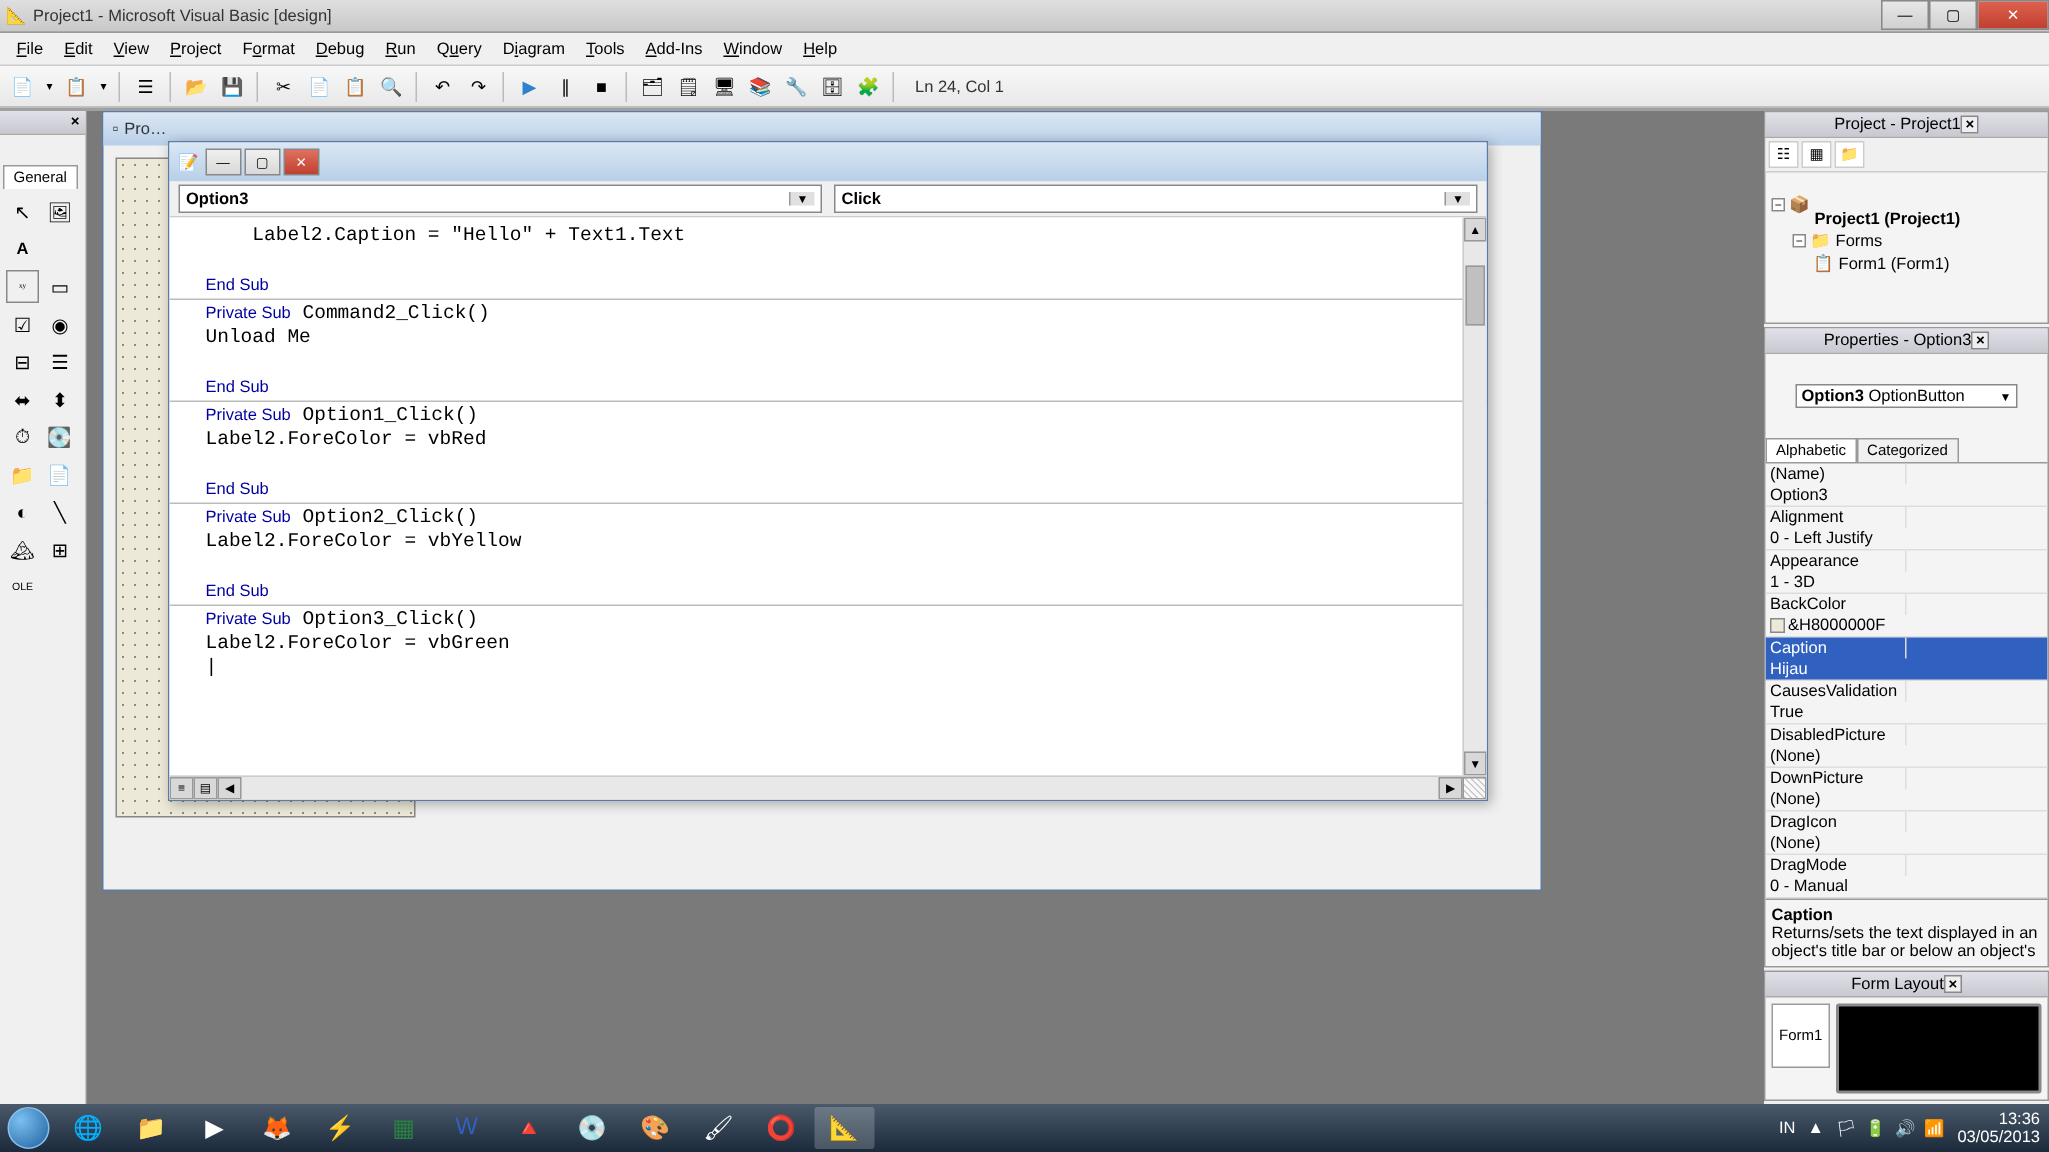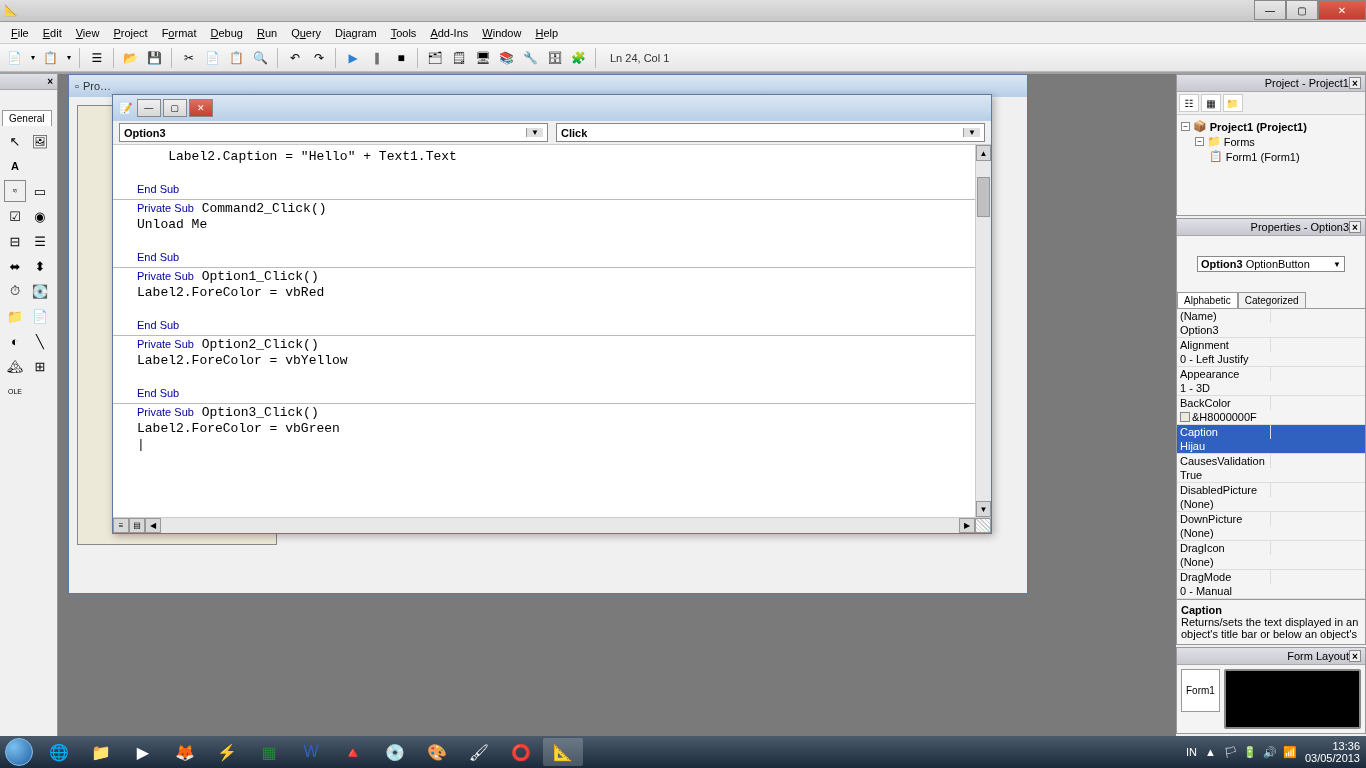--- a/index.html
+++ b/index.html
@@ -58,31 +58,31 @@
 .code-scroll-h .track { flex:1;}
 
 
 .bg-window { position:absolute; left:10px; top:0; width:960px; height:520px; background:#f0f0f0; border:1px solid #5a7aa8;}
 .bg-window-title { height:22px; background:linear-gradient(#dbe7f4,#b8cfe8); display:flex; align-items:center; padding:0 6px; color:#333;}
 .bg-form-canvas { margin:8px; width:200px; height:440px; background:#ece9d8; border:1px solid #888; background-image: radial-gradient(#888 0.5px, transparent 0.5px); background-size: 8px 8px;}
 
 
 .right-panels { width: 190px; background: #f0f0f0; display:flex; flex-direction:column;}
 .panel { border: 1px solid #999; margin-bottom:2px; background:#f4f4f4; display:flex; flex-direction:column;}
-.panel-header { background: linear-gradient(#e0e0e8,#c8c8d0); padding: 2px 4px; display:flex; justify-content:flex-end; border-bottom:1px solid #aaa;}
+.panel-header { background: linear-gradient(#e0e0e8,#c8c8d0); padding: 2px 4px; display:flex; justify-content:center; border-bottom:1px solid #aaa;}
 .panel-header .cx { cursor:pointer; font-weight:bold; font-size:10px; border:1px solid #888; width:12px; height:12px; display:flex; align-items:center; justify-content:center; background:#eee;}
 .panel-toolbar { padding:2px; display:flex; gap:2px; border-bottom:1px solid #ccc; background:#f0f0f0;}
 .panel-toolbar .pb { width:20px; height:18px; border:1px solid #ccc; background:#fff; display:flex; align-items:center; justify-content:center; font-size:10px;}
 .tree { padding: 4px; font-size:11px; flex:1;}
 .tree-row { display:flex; align-items:center; gap:3px; padding:1px 0;}
 .tree-indent1 { padding-left: 14px;}
 .tree-indent2 { padding-left: 28px;}
 .tree-toggle { width:9px; height:9px; border:1px solid #888; font-size:8px; line-height:7px; text-align:center; background:#fff;}
 .tree-icon { font-size:11px;}
-.tree-bold { font-weight:bold;}
+.tree-bold { font-weight:bold;margin-top:20px;}
 
 .prop-select { width:100%; border:1px solid #888; background:#fff; padding:1px 3px; display:flex; justify-content:space-between; align-items:center;}
 .prop-select b { font-weight:bold;}
 .prop-tabs { display:flex; border-bottom:1px solid #999;}
 .prop-tab { padding:2px 6px; border:1px solid #999; border-bottom:none; background:#f0f0f0; font-size:10px;}
 .prop-tab.active { background:#fff;}
 .prop-grid { flex:1; overflow:hidden; font-size:10px;}
 .prop-row { display:flex; border-bottom:1px solid #ddd;flex-direction:column;}
 .prop-row.selected { background:#3060c0; color:#fff;}
 .prop-name { width: 50%; padding:1px 3px; border-right:1px solid #ddd;}
@@ -102,20 +102,21 @@
 .task-item { width:40px; height:28px; margin:0 1px; display:flex; align-items:center; justify-content:center; color:#fff; font-size:16px; cursor:pointer; border-radius:2px;}
 .systray { margin-left:auto; display:flex; align-items:center; padding:0 6px; gap:8px; color:#fff; font-size:10px;}
 .systray-icons { display:flex; gap:6px; font-size:11px;}
 .clock { text-align:right; line-height:1.1;}
 </style>
 </head>
 <body>
 
 <div class="titlebar">
   <span class="titlebar-icon">📐</span>
+  <span class="titlebar-text">Project1 - Microsoft Visual Basic [design]</span>
   <div class="win-controls">
     <div class="win-btn">—</div>
     <div class="win-btn">▢</div>
     <div class="win-btn close">✕</div>
   </div>
 </div>
 
 <div class="menubar" id="menubar">
     <div class="menu-item"><u>F</u>ile</div>
     <div class="menu-item"><u>E</u>dit</div>

